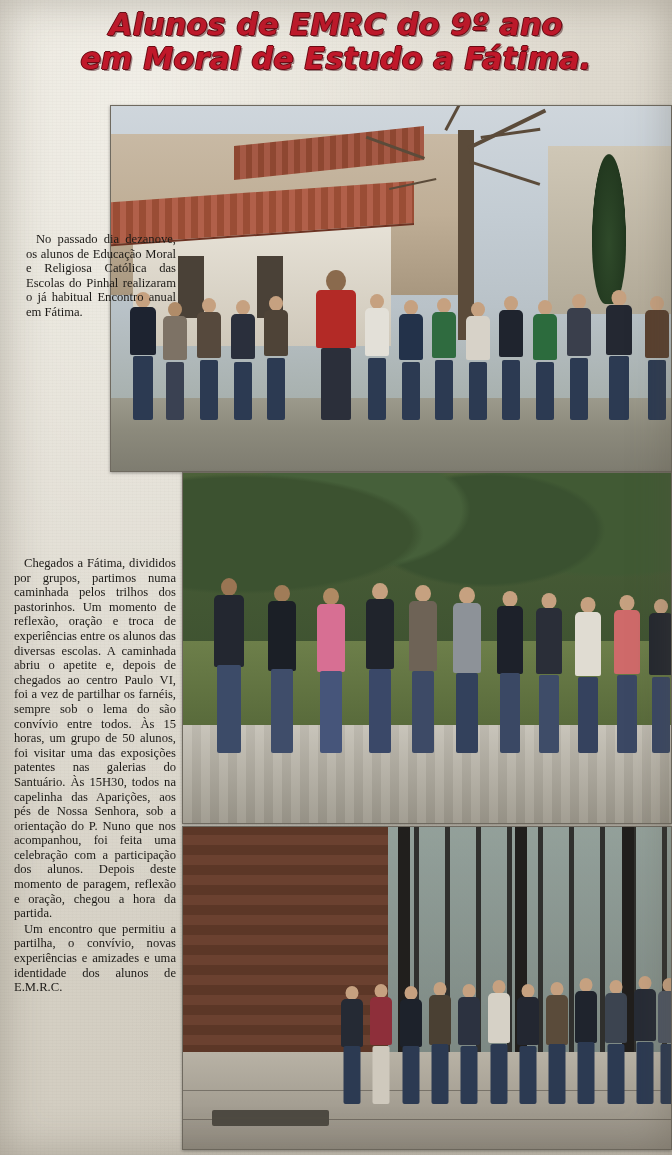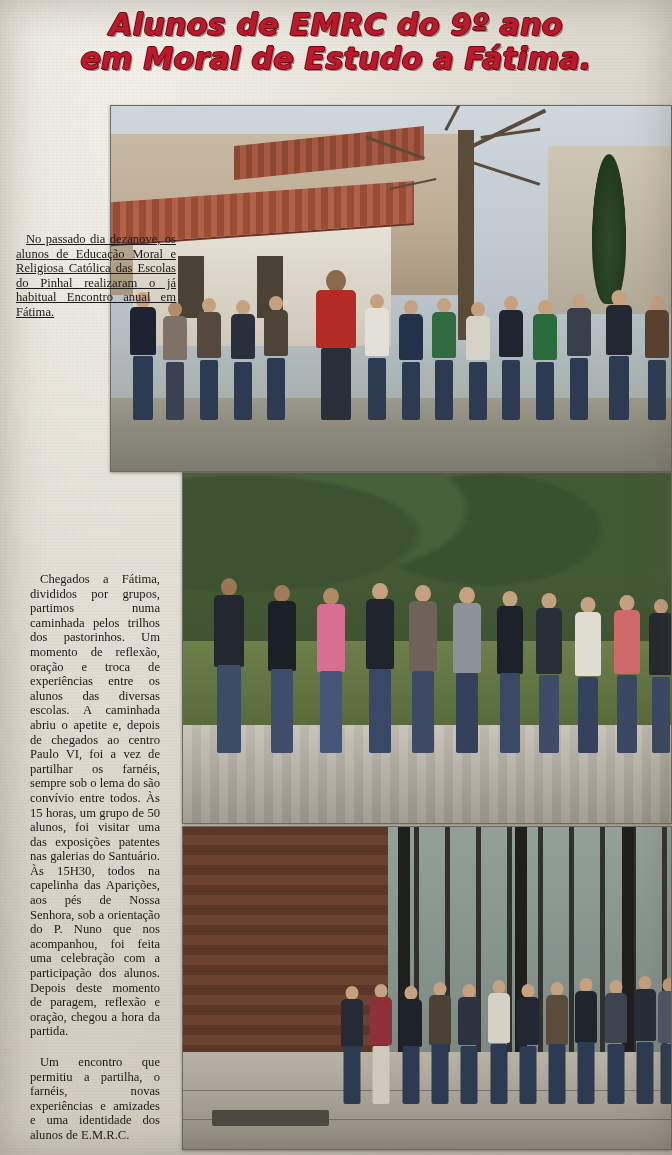--- a/index.html
+++ b/index.html
@@ -132,37 +132,37 @@
     top: 232px;
     width: 162px;
     z-index: 5;
     font-family: "Liberation Serif", serif;
     font-size: 12.6px;
     line-height: 14.6px;
     color: #1c1a17;
     text-align: justify;
     text-justify: inter-word;
   }
-  .article p { margin: 0 0 0 2px; text-indent: 10px; text-decoration: underline; }
+  .article p { margin: 0 0 0 12px; text-indent: 10px; }
   .article p.first { text-indent: 10px; }
   .article p + p { margin-top: 1px; }
 
   .article-lower {
     position: absolute;
     left: 14px;
     top: 556px;
     width: 162px;
     z-index: 5;
     font-family: "Liberation Serif", serif;
     font-size: 12.6px;
     line-height: 14.6px;
     color: #1c1a17;
     text-align: justify;
   }
-  .article-lower p { margin: 16px; text-indent: 10px; }
+  .article-lower p { margin: 0; text-indent: 10px; }
   .article-lower p + p { margin-top: 1px; }
 
   .edge-shadow {
     position:absolute; inset:0; pointer-events:none; z-index:9;
     box-shadow: inset 0 0 44px rgba(90,80,65,.35);
   }
 </style>
 </head>
 <body>
 
@@ -417,17 +417,17 @@
       </div>
     </div>
   </div>
 
   <div class="article">
     <p class="first">No passado dia dezanove, os alunos de Educação Moral e Religiosa Católica das Escolas do Pinhal realizaram o já habitual Encontro anual em Fátima.</p>
   </div>
 
   <div class="article-lower">
     <p>Chegados a Fátima, divididos por grupos, partimos numa caminhada pelos trilhos dos pastorinhos. Um momento de reflexão, oração e troca de experiências entre os alunos das diversas escolas. A caminhada abriu o apetite e, depois de chegados ao centro Paulo VI, foi a vez de partilhar os farnéis, sempre sob o lema do são convívio entre todos. Às 15 horas, um grupo de 50 alunos, foi visitar uma das exposições patentes nas galerias do Santuário. Às 15H30, todos na capelinha das Aparições, aos pés de Nossa Senhora, sob a orientação do P. Nuno que nos acompanhou, foi feita uma celebração com a participação dos alunos. Depois deste momento de paragem, reflexão e oração, chegou a hora da partida.</p>
-    <p>Um encontro que permitiu a partilha, o farnéis, novas experiências e amizades e uma identidade dos alunos de E.M.R.C.</p>
+    <p>Um encontro que permitiu a partilha, o convívio, novas experiências e amizades e uma identidade dos alunos de E.M.R.C.</p>
   </div>
 
   <div class="edge-shadow"></div>
 </div>
 
 </body></html>

